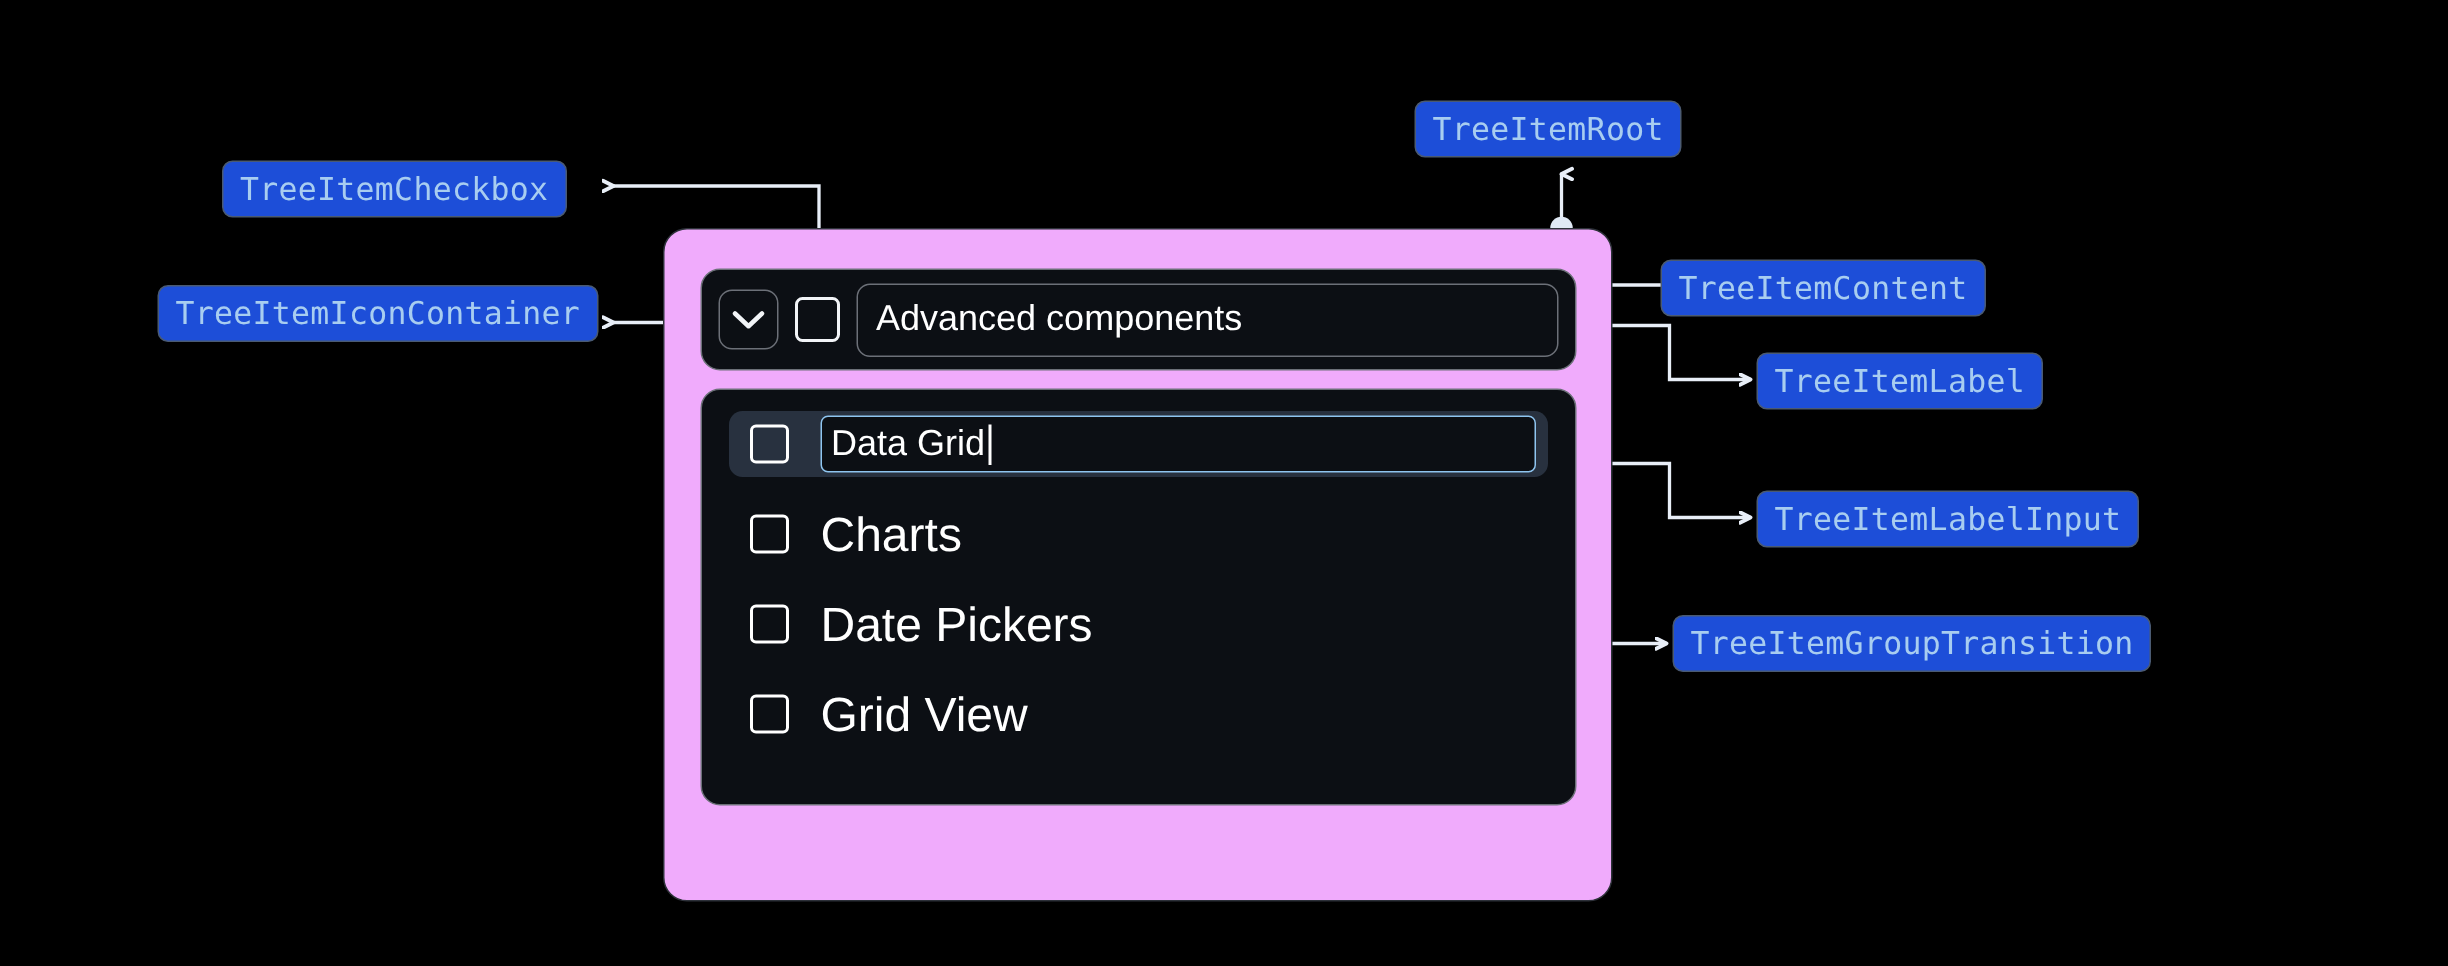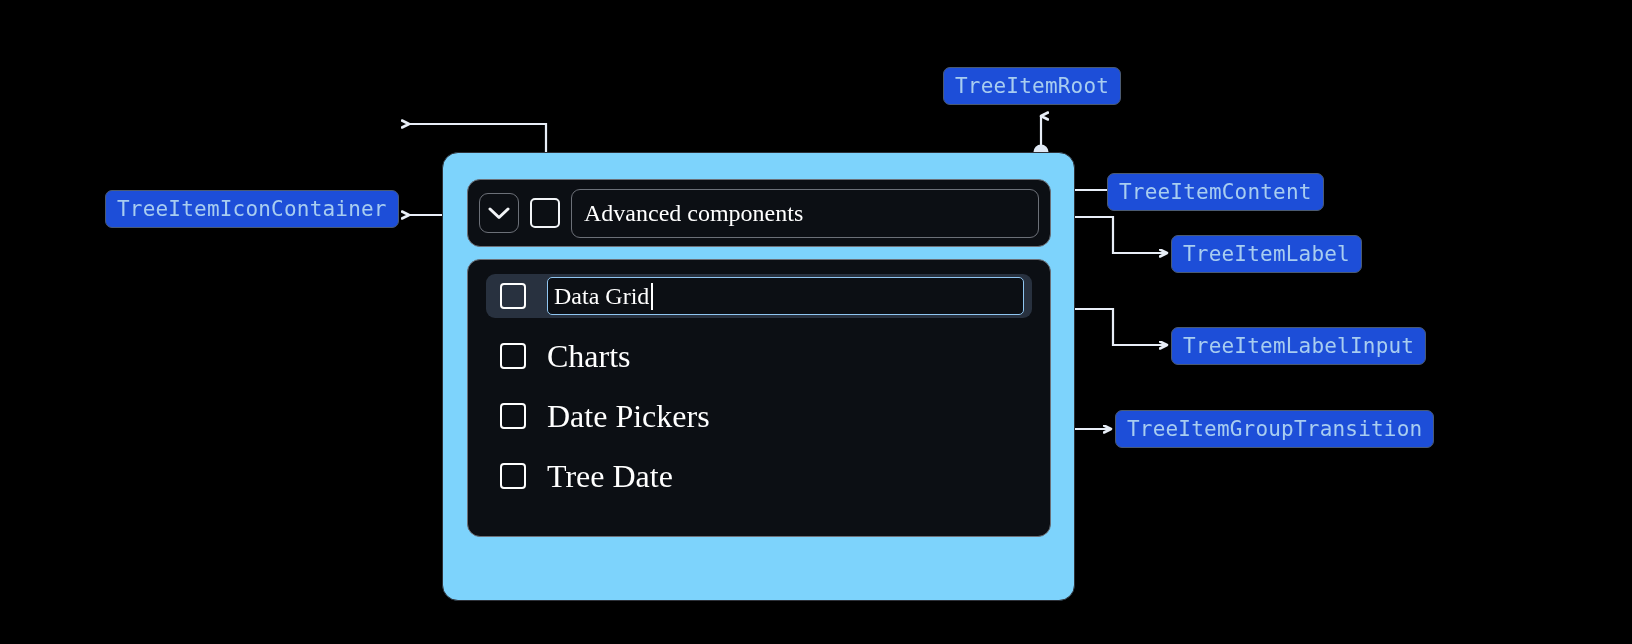--- a/index.html
+++ b/index.html
@@ -28,24 +28,23 @@
   }
 
   
   #wires { position: absolute; left: 0; top: 0; width: 1632px; height: 644px; pointer-events: none; }
 
   
   .tree-root {
     position: absolute;
     left: 442px; top: 152px;
     width: 633px; height: 449px;
-    background: #7dd3fc;
+    background: #f0abfc;
     border: 1.5px solid #2d3139;
     border-radius: 16px;
-    font-family: Liberation Serif, serif;
   }
   .tree-content {
     position: absolute;
     left: 24px; top: 26px;
     width: 584px; height: 68px;
     background: #0c0f14;
     border: 1.5px solid #6c7078;
     border-radius: 13px;
     display: flex; align-items: center;
     padding: 0 11px;
@@ -167,20 +166,21 @@
       <circle cx="546" cy="196" r="7.5"></circle>
       <circle cx="479" cy="215" r="7.5"></circle>
       <circle cx="1041" cy="152" r="7.5"></circle>
       <circle cx="1053" cy="190" r="7.5"></circle>
       <circle cx="1041" cy="217" r="7.5"></circle>
       <circle cx="1041" cy="309" r="7.5"></circle>
       <circle cx="1053" cy="429" r="7.5"></circle>
     </g>
   </svg>
 
+  <div class="badge" style="left:148px; top:107px;">TreeItemCheckbox</div>
 
   <div class="badge" style="left:77px; top:190px;margin-left:28px;">TreeItemIconContainer</div>
 
   <div class="badge" style="left:943px; top:67px;">TreeItemRoot</div>
 
   <div class="badge" style="left:1107px; top:173px;">TreeItemContent</div>
 
   <div class="badge" style="left:1171px; top:235px;">TreeItemLabel</div>
 
   <div class="badge" style="left:1171px; top:327px;">TreeItemLabelInput</div>
@@ -219,19 +219,19 @@
         <div class="child-label">Charts</div>
       </div>
 
       <div class="child-row">
         <div class="child-cb"></div>
         <div class="child-label">Date Pickers</div>
       </div>
 
       <div class="child-row">
         <div class="child-cb"></div>
-        <div class="child-label">Tree Date</div>
+        <div class="child-label">Grid View</div>
       </div>
 
     </div>
   </div>
 
 </div>
 
 </body></html>

